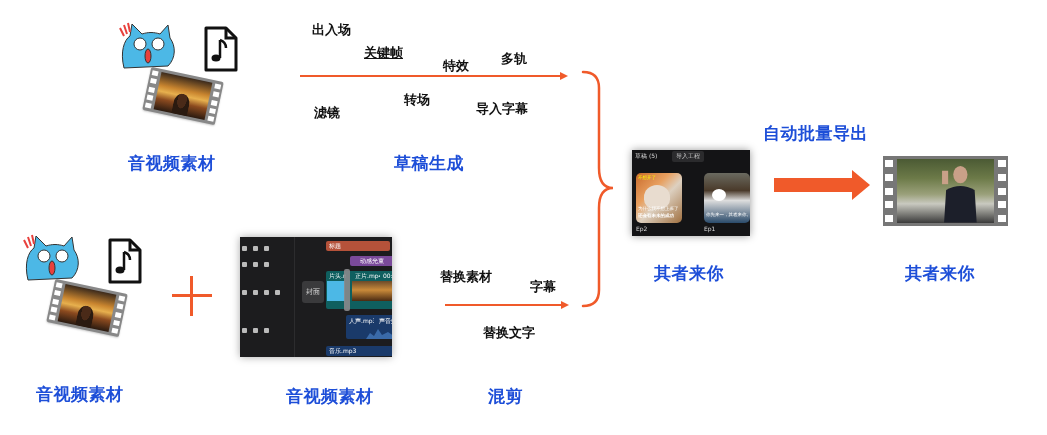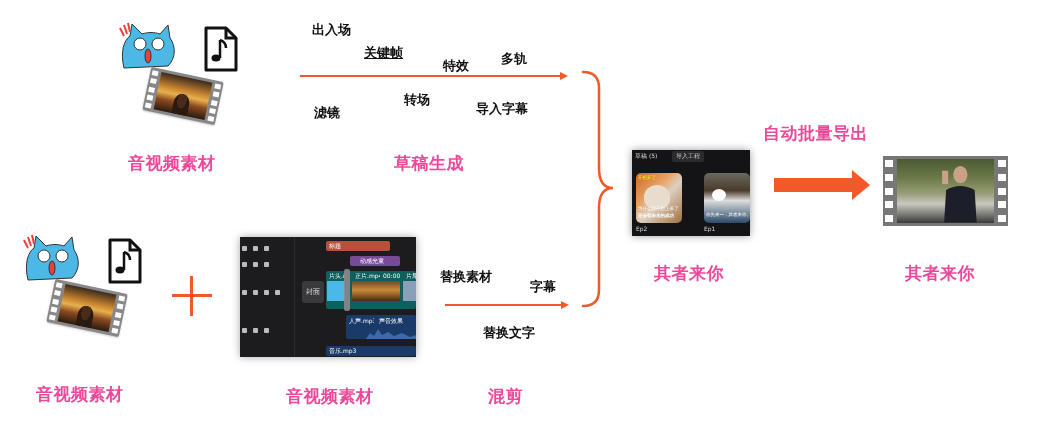--- a/index.html
+++ b/index.html
@@ -1,31 +1,31 @@
 <!DOCTYPE html>
 <html><head>
 <meta charset="utf-8">
 <style>
   html,body{margin:0;padding:0;background:#fff;}
   body{width:1047px;height:435px;position:relative;overflow:hidden;font-family:"DejaVu Sans","Liberation Sans",sans-serif;}
   .abs{position:absolute;}
-  .orange-label{position:absolute;color:#ec4899;font-weight:bold;font-size:17px;white-space:nowrap;letter-spacing:0.5px;}
+  .orange-label{position:absolute;color:#1d4ed8;font-weight:bold;font-size:17px;white-space:nowrap;letter-spacing:0.5px;}
   .feat{position:absolute;color:#111;font-weight:bold;font-size:13px;white-space:nowrap;}
   
   .cat{position:absolute;width:60px;height:52px;}
   .musicfile{position:absolute;width:36px;height:46px;}
   .filmstrip{position:absolute;width:74px;height:44px;background:#888;border-radius:2px;transform:rotate(12deg);box-shadow:0 1px 2px rgba(0,0,0,.2);}
   .filmstrip .holes{position:absolute;top:3px;bottom:3px;width:8px;display:flex;flex-direction:column;justify-content:space-between;}
   .filmstrip .holes span{display:block;width:6px;height:5px;background:#fff;margin-left:1px;}
   .filmstrip .holes.l{left:1px}
   .filmstrip .holes.r{right:1px}
   .filmstrip .pic{position:absolute;left:11px;right:11px;top:3px;bottom:3px;background:linear-gradient(180deg,#3b2a1c 0%,#c9852f 35%,#e7b04e 50%,#8b4a1f 70%,#2a1a10 100%);}
   .filmstrip .pic::after{content:"";position:absolute;left:35%;bottom:0;width:30%;height:55%;background:radial-gradient(ellipse at 50% 30%,#4a2a18 0 40%,transparent 41%),#2a1a10;border-radius:50% 50% 0 0;}
   
-  .editor{position:absolute;left:240px;top:237px;width:176px;height:120px;background:#1c1c1e;box-shadow:0 0 8px rgba(0,0,0,.35);overflow:hidden;}
+  .editor{position:absolute;left:240px;top:237px;width:152px;height:120px;background:#1c1c1e;box-shadow:0 0 8px rgba(0,0,0,.35);overflow:hidden;}
   .editor .rowctl{position:absolute;left:0;width:48px;height:14px;display:flex;align-items:center;gap:6px;padding-left:2px;}
   .editor .rowctl i{display:block;width:5px;height:5px;border-radius:1px;background:#bbb;}
   .editor .cover{position:absolute;left:62px;top:44px;width:22px;height:22px;background:#3a3a3c;border-radius:3px;color:#ddd;font-size:7px;display:flex;align-items:center;justify-content:center;}
   .clip{position:absolute;font-size:6px;color:#fff;padding-left:3px;box-sizing:border-box;white-space:nowrap;overflow:hidden;line-height:9px;}
   
   .drafts{position:absolute;left:632px;top:150px;width:118px;height:86px;background:#141416;box-shadow:0 0 8px rgba(0,0,0,.4);overflow:hidden;}
   .drafts .hdr{position:absolute;left:3px;top:2px;font-size:6px;color:#ddd;white-space:nowrap;}
   .drafts .imp{position:absolute;left:40px;top:1px;font-size:6px;color:#ccc;background:#2b2b2d;padding:1px 4px;border-radius:2px;white-space:nowrap;}
   .thumb{position:absolute;top:23px;width:46px;height:50px;border-radius:5px;overflow:hidden;}
   .thumb .cap{position:absolute;left:2px;right:2px;bottom:5px;font-size:4.5px;color:#fff;line-height:6px;white-space:nowrap;overflow:hidden;}

